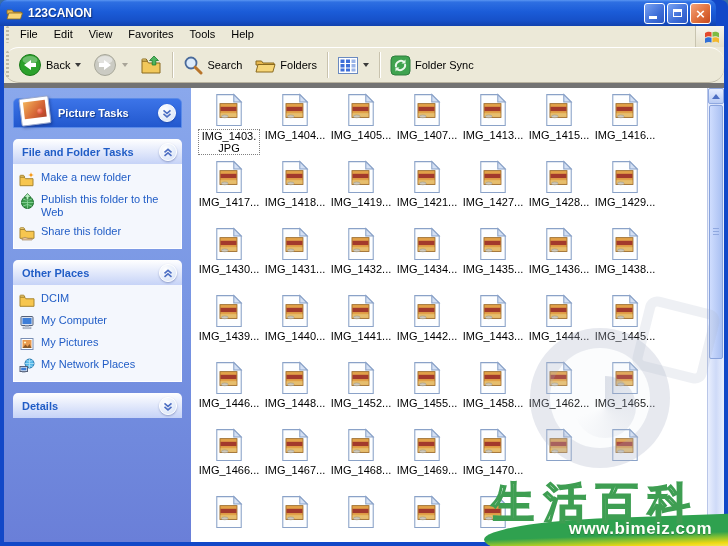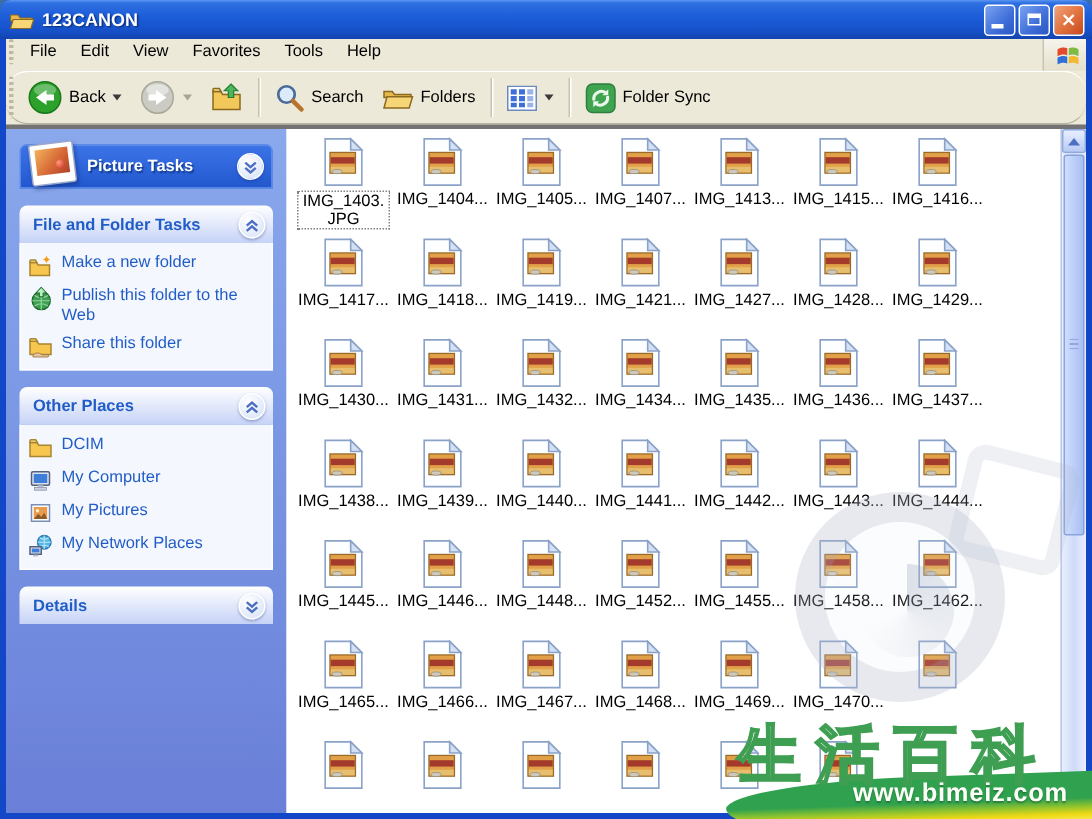--- a/index.html
+++ b/index.html
@@ -3,21 +3,21 @@
 <meta charset="utf-8">
 <style>
   html,body{margin:0;padding:0;background:#3A6EA5;}
   body{width:728px;height:546px;position:relative;overflow:hidden;
        font-family:"Liberation Sans","DejaVu Sans",sans-serif;font-size:11px;
        -webkit-font-smoothing:antialiased;}
   *{box-sizing:border-box;}
 
   
   .window{position:absolute;inset:0;background:#1248C8;border-radius:7px 7px 0 0;}
-  .titlebar{position:absolute;top:0;left:0;right:0;height:26px;border-radius:7px 7px 0 0;
+  .titlebar{position:absolute;top:0;left:0;right:12px;height:26px;border-radius:7px 7px 0 0;
     background:linear-gradient(180deg,#5A96F2 0%,#2E6FE2 8%,#1B5CD8 45%,#1650C8 80%,#1243AE 100%);
     display:flex;align-items:center;padding:0 5px 0 6px;}
   .title-icon{width:17px;height:16px;margin-right:5px;flex:0 0 auto;}
   .title-text{color:#fff;font-weight:bold;font-size:12px;text-shadow:1px 1px 1px #0A2E7A;flex:1;
     white-space:nowrap;overflow:hidden;}
   .title-buttons{display:flex;gap:2px;}
   .tb{width:21px;height:21px;border-radius:3px;border:1px solid #fff;position:relative;
     padding:0;cursor:pointer;display:flex;align-items:center;justify-content:center;}
   .tb.min,.tb.max{background:linear-gradient(135deg,#7AA3F2 0%,#3E6ED8 60%,#2B57C4 100%);}
   .tb.close{background:linear-gradient(135deg,#F4A27A 0%,#E0703C 55%,#C6481E 100%);}
@@ -42,21 +42,21 @@
     border-top:1px solid #fff;border-bottom:1px solid #B9B3A0;padding-right:4px;border-radius:15px;}
   .tbtn{display:flex;align-items:center;gap:4px;height:30px;padding:0 5px;border:1px solid transparent;
     border-radius:3px;color:#000;cursor:pointer;white-space:nowrap;}
   .tbtn.disabled{color:#9A9684;cursor:default;}
   .dd{width:0;height:0;border-left:3px solid transparent;border-right:3px solid transparent;
     border-top:4px solid #3A3A3A;margin-left:1px;}
   .dd.dim{border-top-color:#A8A498;}
   .sep{width:1px;height:26px;background:#C9C3AE;margin:0 4px;box-shadow:1px 0 0 #fff;}
 
   
-  .content{flex:1;display:flex;min-height:0;border-top:3px solid #737373;}
+  .content{flex:1;display:flex;min-height:0;border-top:5px solid #737373;}
 
   
   .sidebar{width:187px;flex:0 0 187px;background:linear-gradient(180deg,#8AA8EC 0%,#7693E2 55%,#6A7FD8 100%);
     padding:10px 9px;overflow:hidden;}
   .panel{margin-bottom:11px;}
   .panel header{height:25px;border-radius:5px 5px 0 0;display:flex;align-items:center;cursor:pointer;
     background:linear-gradient(180deg,#FFFFFF,#C6D3F7);position:relative;}
   .panel .ht{font-weight:bold;color:#215DC6;margin-left:9px;flex:1;}
   .panel.special header{height:30px;background:linear-gradient(180deg,#3C74E8,#2258CE);
     border:1px solid #5A8AE8;}
@@ -596,31 +596,20 @@
             </div>
             <div class="file-item">
               <svg class="file-icon" viewBox="0 0 26 32">
                 <path d="M1.5 1.5 H17.5 L24.5 8.5 V30.5 H1.5 Z" fill="#FDFEFF" stroke="#8AA2C8"></path>
                 <path d="M17.5 1.5 V8.5 H24.5 Z" fill="#D4E0F4" stroke="#8AA2C8"></path>
                 <rect x="4.5" y="10" width="16" height="13" fill="#E2A148" stroke="#9A6A2A" stroke-width="0.8"></rect>
                 <rect x="5" y="13" width="15" height="4" fill="#A33A2C"></rect>
                 <rect x="5" y="19" width="15" height="3.5" fill="#E6BE6E"></rect>
                 <ellipse cx="9" cy="22" rx="3.2" ry="1.3" fill="#CFC9BC" stroke="#97917F" stroke-width="0.5"></ellipse>
               </svg>
-              <span class="file-label">IMG_1437...</span>
-            </div>
-            <div class="file-item">
-              <svg class="file-icon" viewBox="0 0 26 32">
-                <path d="M1.5 1.5 H17.5 L24.5 8.5 V30.5 H1.5 Z" fill="#FDFEFF" stroke="#8AA2C8"></path>
-                <path d="M17.5 1.5 V8.5 H24.5 Z" fill="#D4E0F4" stroke="#8AA2C8"></path>
-                <rect x="4.5" y="10" width="16" height="13" fill="#E2A148" stroke="#9A6A2A" stroke-width="0.8"></rect>
-                <rect x="5" y="13" width="15" height="4" fill="#A33A2C"></rect>
-                <rect x="5" y="19" width="15" height="3.5" fill="#E6BE6E"></rect>
-                <ellipse cx="9" cy="22" rx="3.2" ry="1.3" fill="#CFC9BC" stroke="#97917F" stroke-width="0.5"></ellipse>
-              </svg>
               <span class="file-label">IMG_1438...</span>
             </div>
             <div class="file-item">
               <svg class="file-icon" viewBox="0 0 26 32">
                 <path d="M1.5 1.5 H17.5 L24.5 8.5 V30.5 H1.5 Z" fill="#FDFEFF" stroke="#8AA2C8"></path>
                 <path d="M17.5 1.5 V8.5 H24.5 Z" fill="#D4E0F4" stroke="#8AA2C8"></path>
                 <rect x="4.5" y="10" width="16" height="13" fill="#E2A148" stroke="#9A6A2A" stroke-width="0.8"></rect>
                 <rect x="5" y="13" width="15" height="4" fill="#A33A2C"></rect>
                 <rect x="5" y="19" width="15" height="3.5" fill="#E6BE6E"></rect>
                 <ellipse cx="9" cy="22" rx="3.2" ry="1.3" fill="#CFC9BC" stroke="#97917F" stroke-width="0.5"></ellipse>

